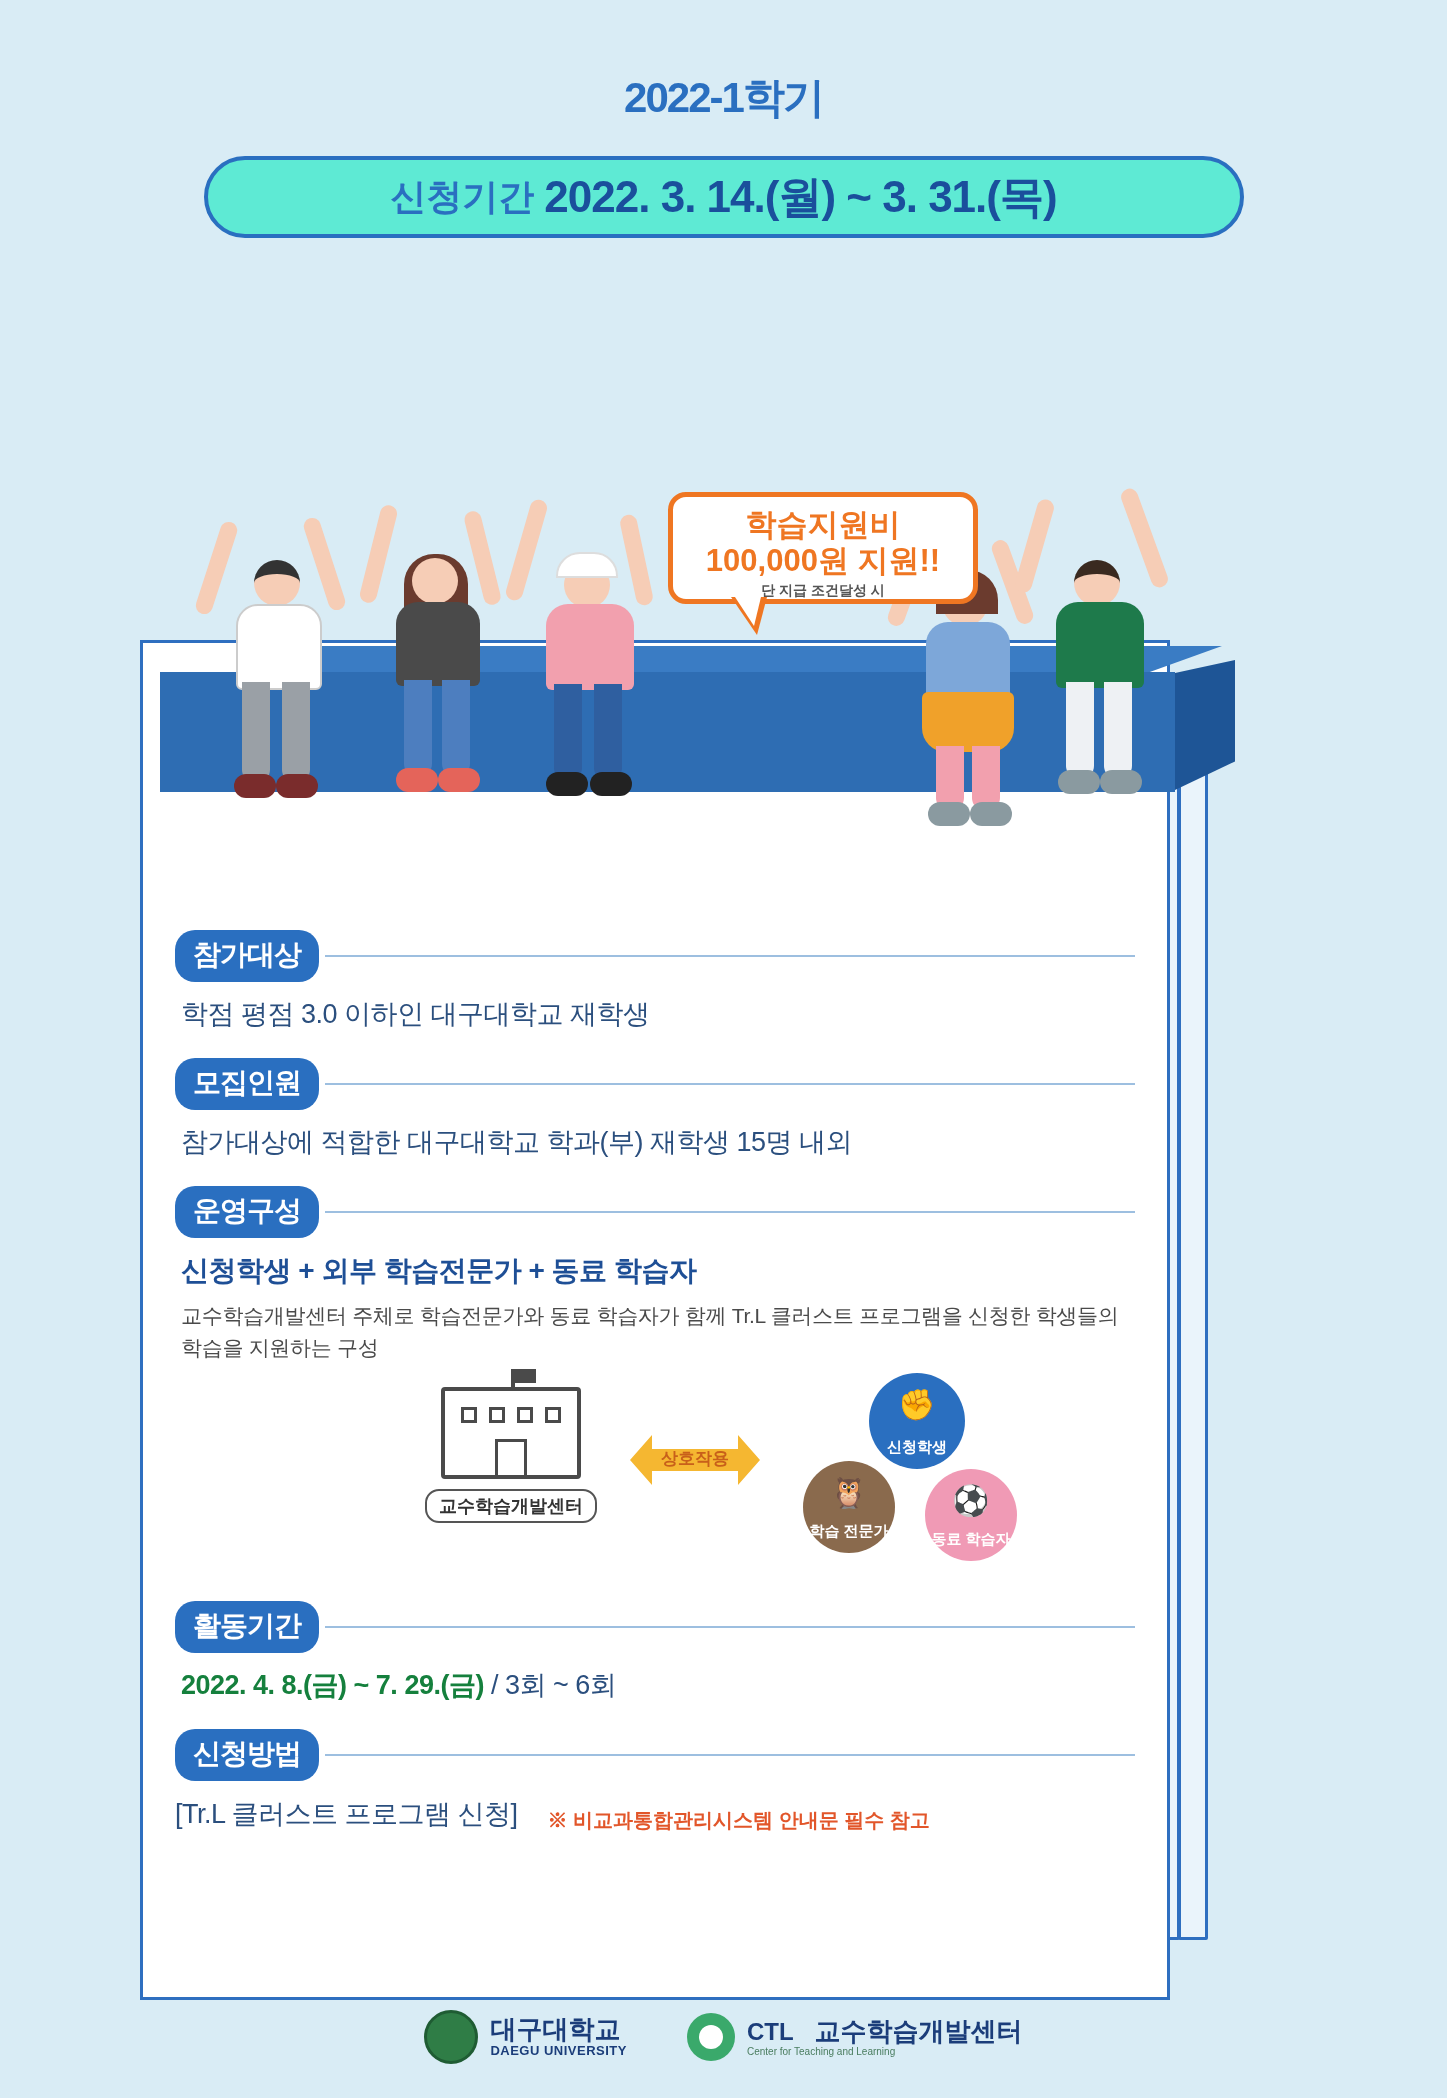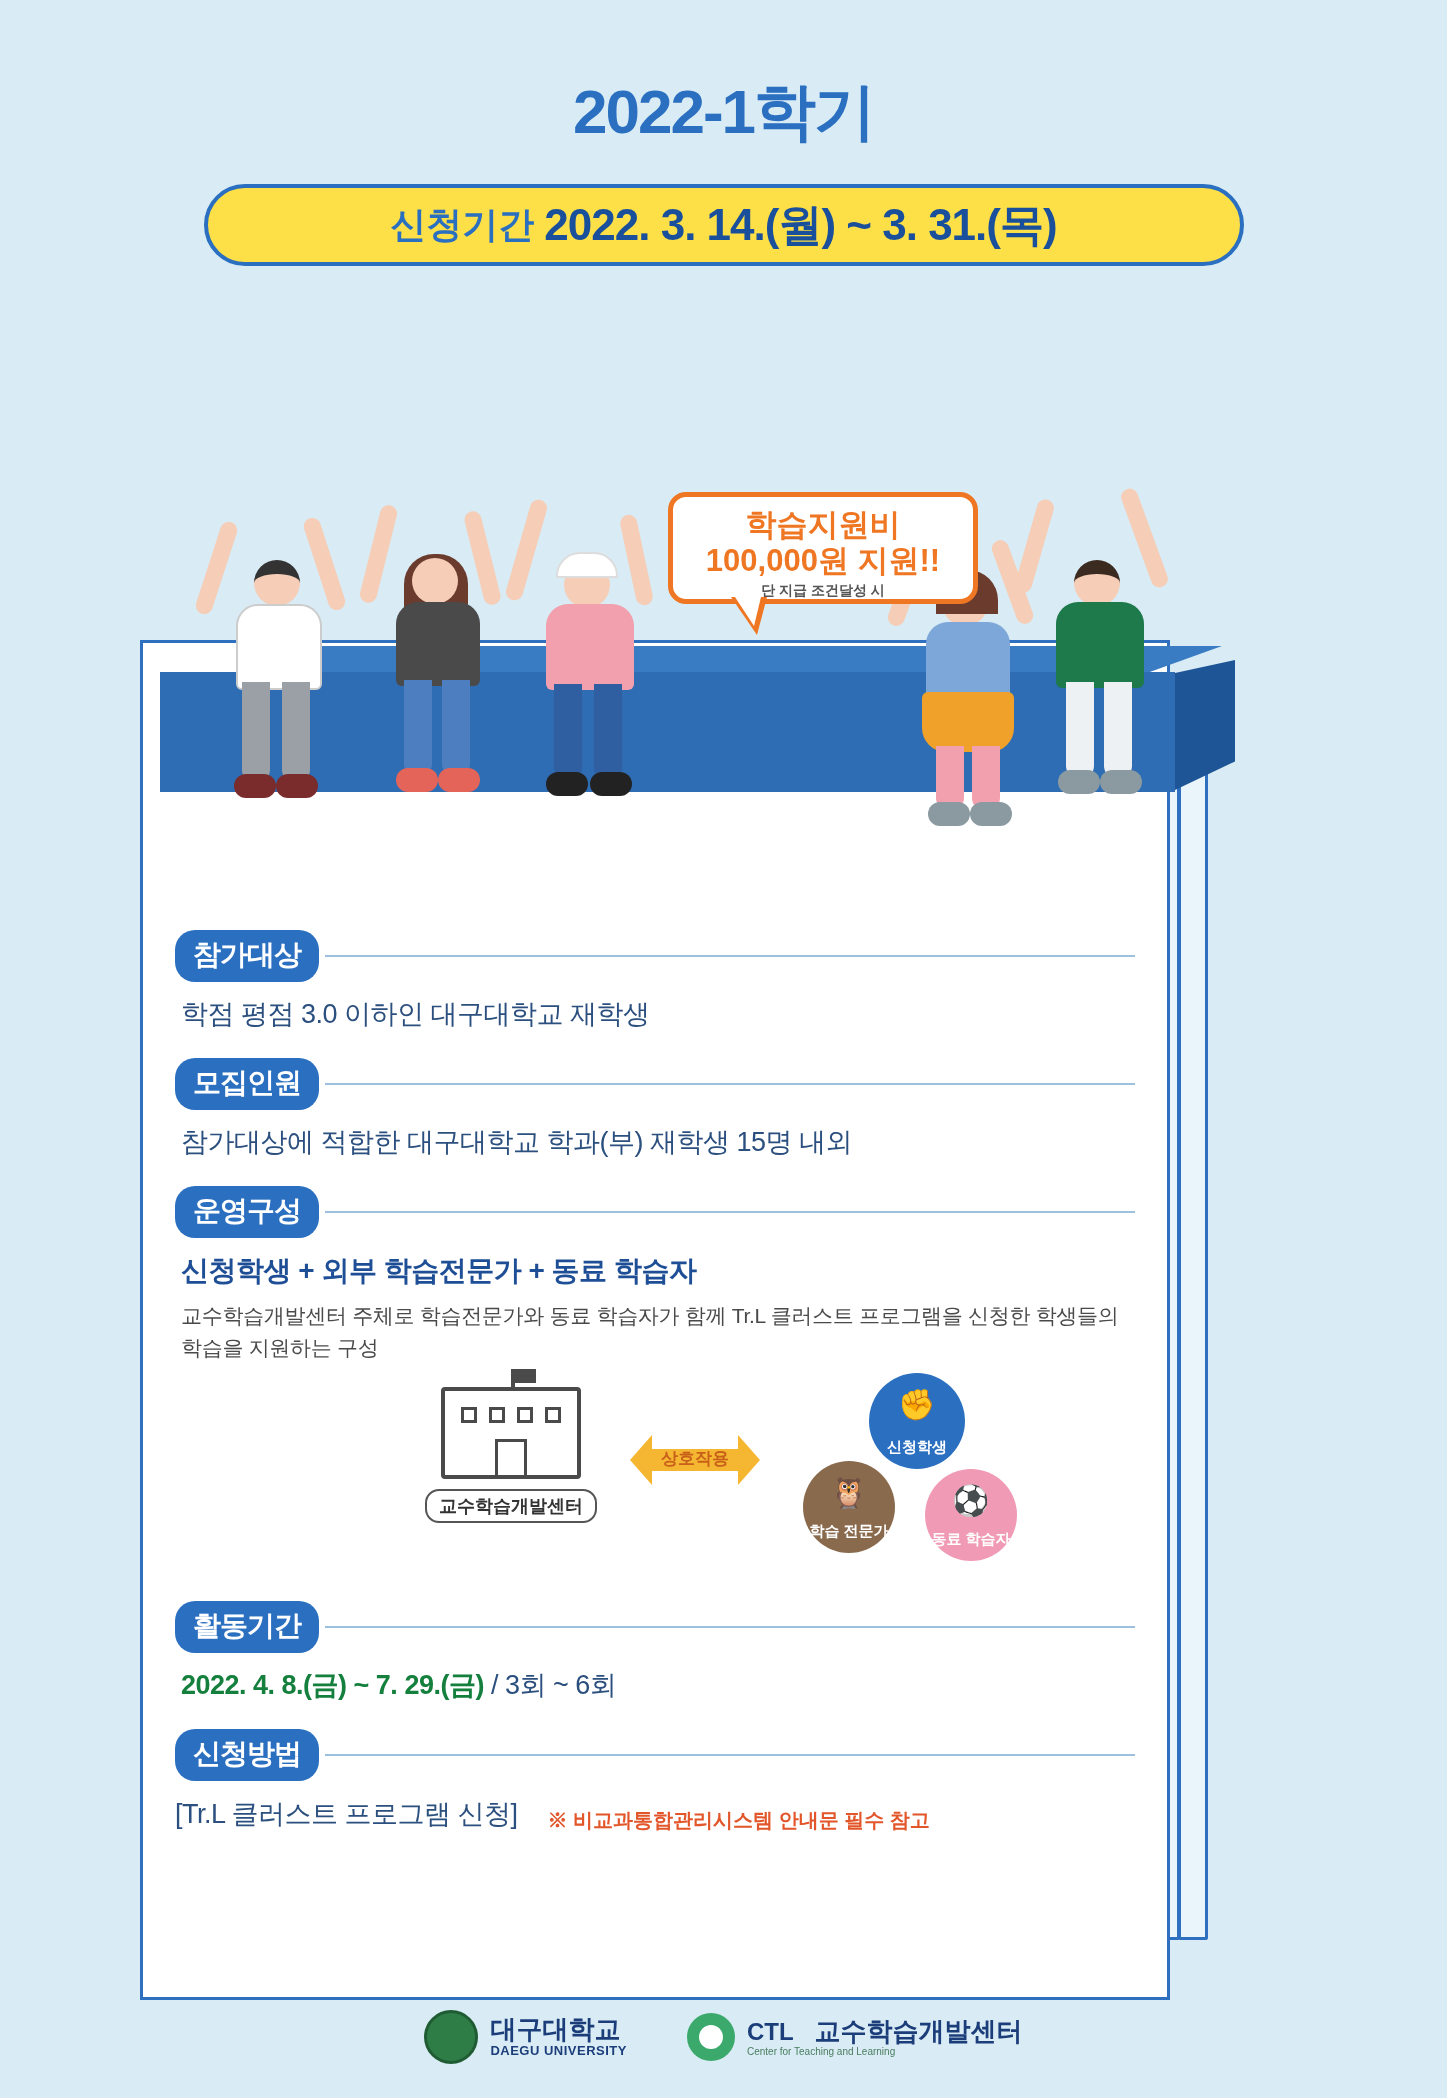--- a/index.html
+++ b/index.html
@@ -10,29 +10,29 @@
     font-family: "Liberation Sans", sans-serif;
     color: #1b4a8a;
     position: relative;
     overflow: hidden;
   }
   .poster { position: relative; width: 1447px; height: 2098px; }
 
   
   .hdr { text-align: center; padding-top: 70px; }
   .hdr .line1 {
-    font-size: 62px; font-weight: 700; color: #2a6fc0; letter-spacing: -2px;
+    font-size: 42px; font-weight: 700; color: #2a6fc0; letter-spacing: -2px;
   }
   .hdr .line2 {
     font-size: 88px; font-weight: 800; color: #1a4f9c; letter-spacing: -3px;
     margin-top: 8px;
   }
   .period-pill {
     margin: 30px auto 0; width: 1040px; height: 82px; border: 4px solid #2a6fc0;
-    border-radius: 44px; background: #fde047;
+    border-radius: 44px; background: #5eead4;
     display: flex; align-items: center; justify-content: center; gap: 10px;
   }
   .period-pill .lbl { font-size: 36px; font-weight: 600; color: #2a6fc0; }
   .period-pill .val { font-size: 44px; font-weight: 800; color: #1a4f9c; letter-spacing: -1px; }
 
   
   .bubble {
     position: absolute; left: 668px; top: 492px; width: 310px; height: 112px;
     border: 5px solid #ef7622; border-radius: 18px; background: #fff;
     text-align: center; padding-top: 10px;

